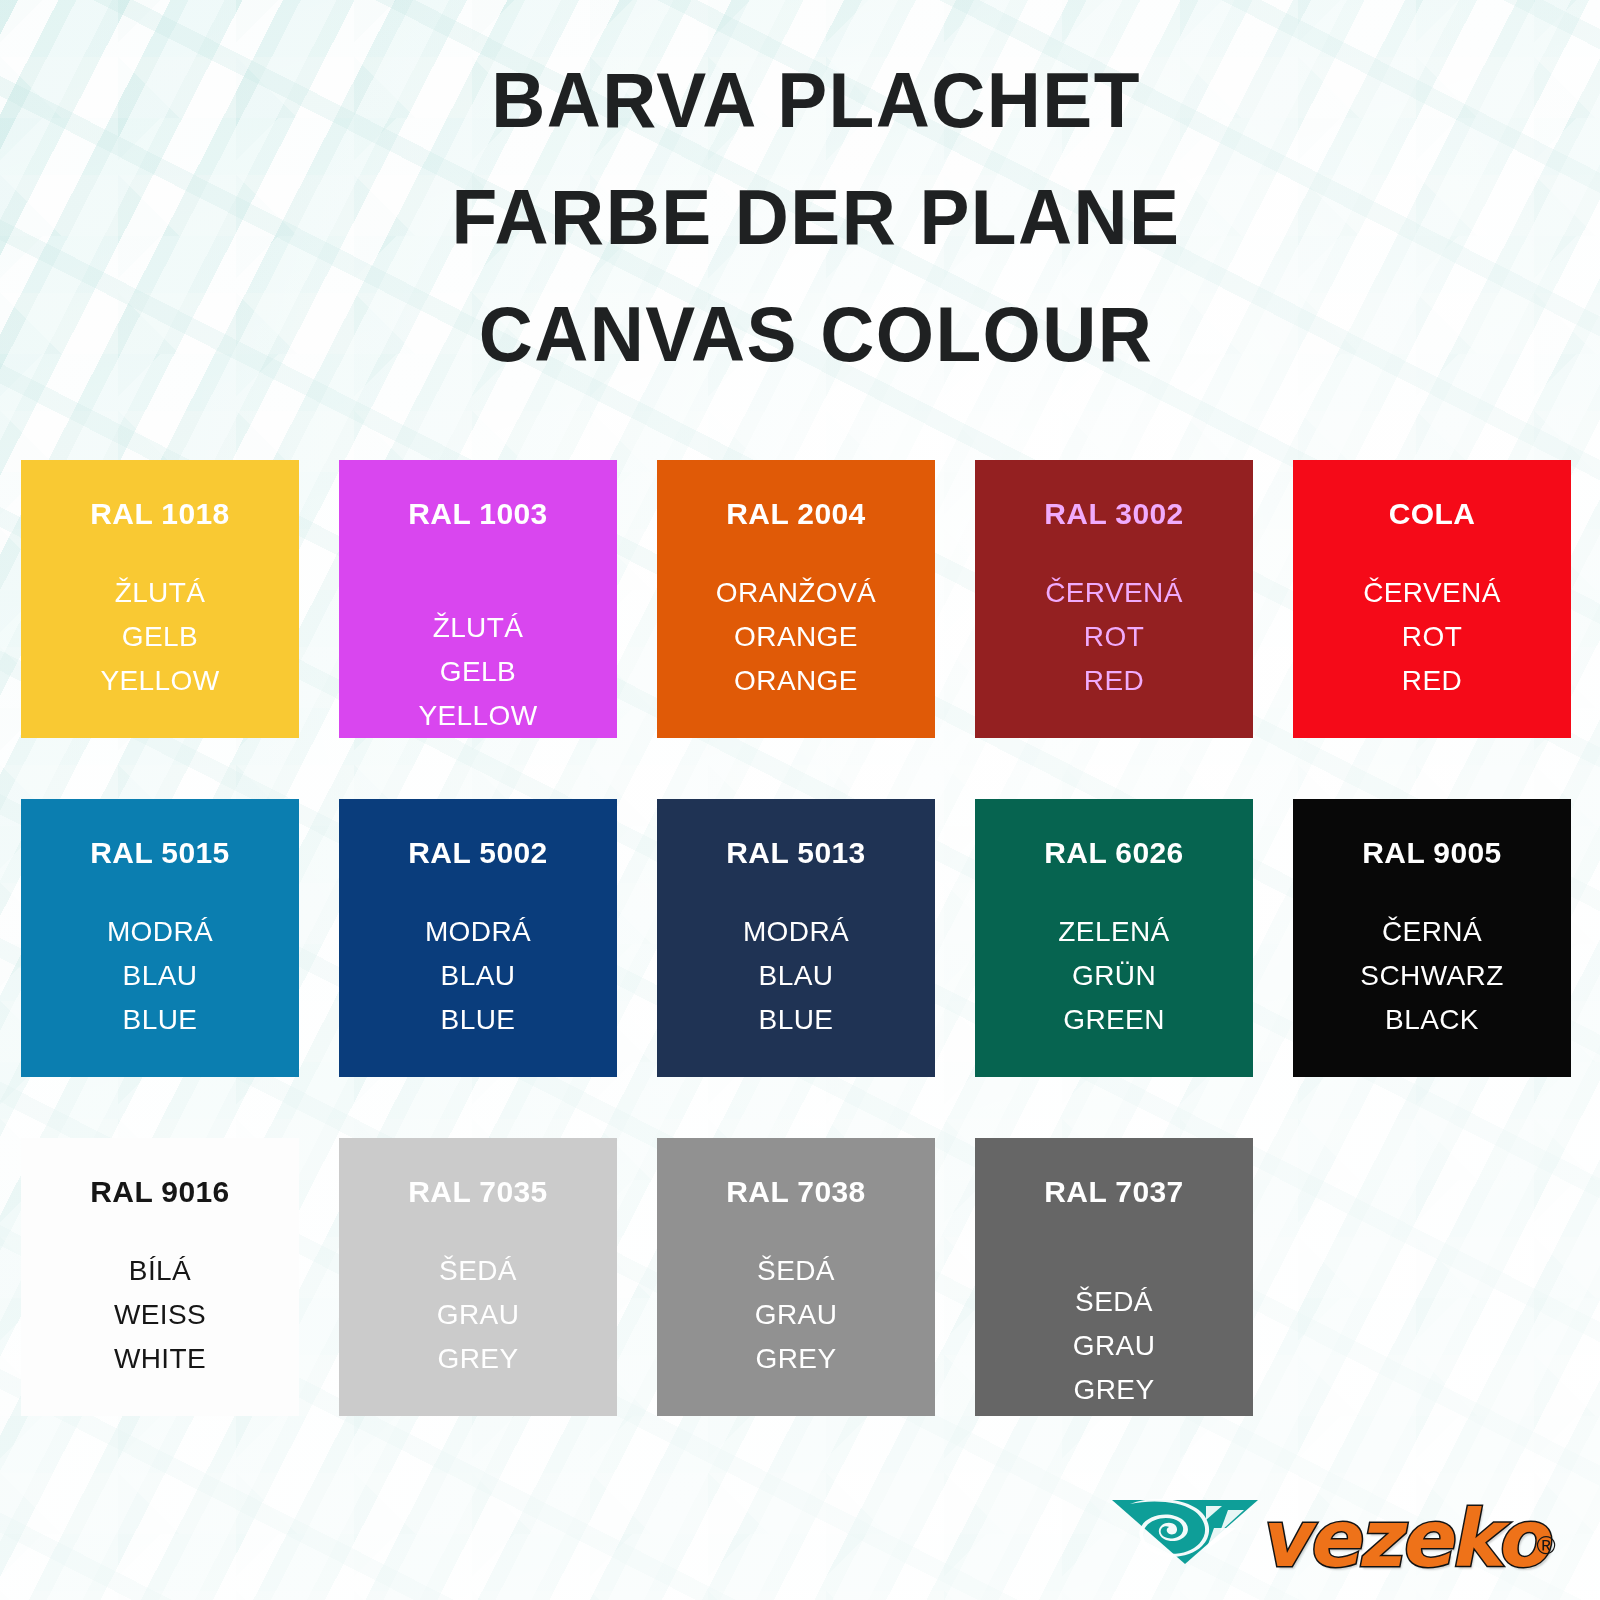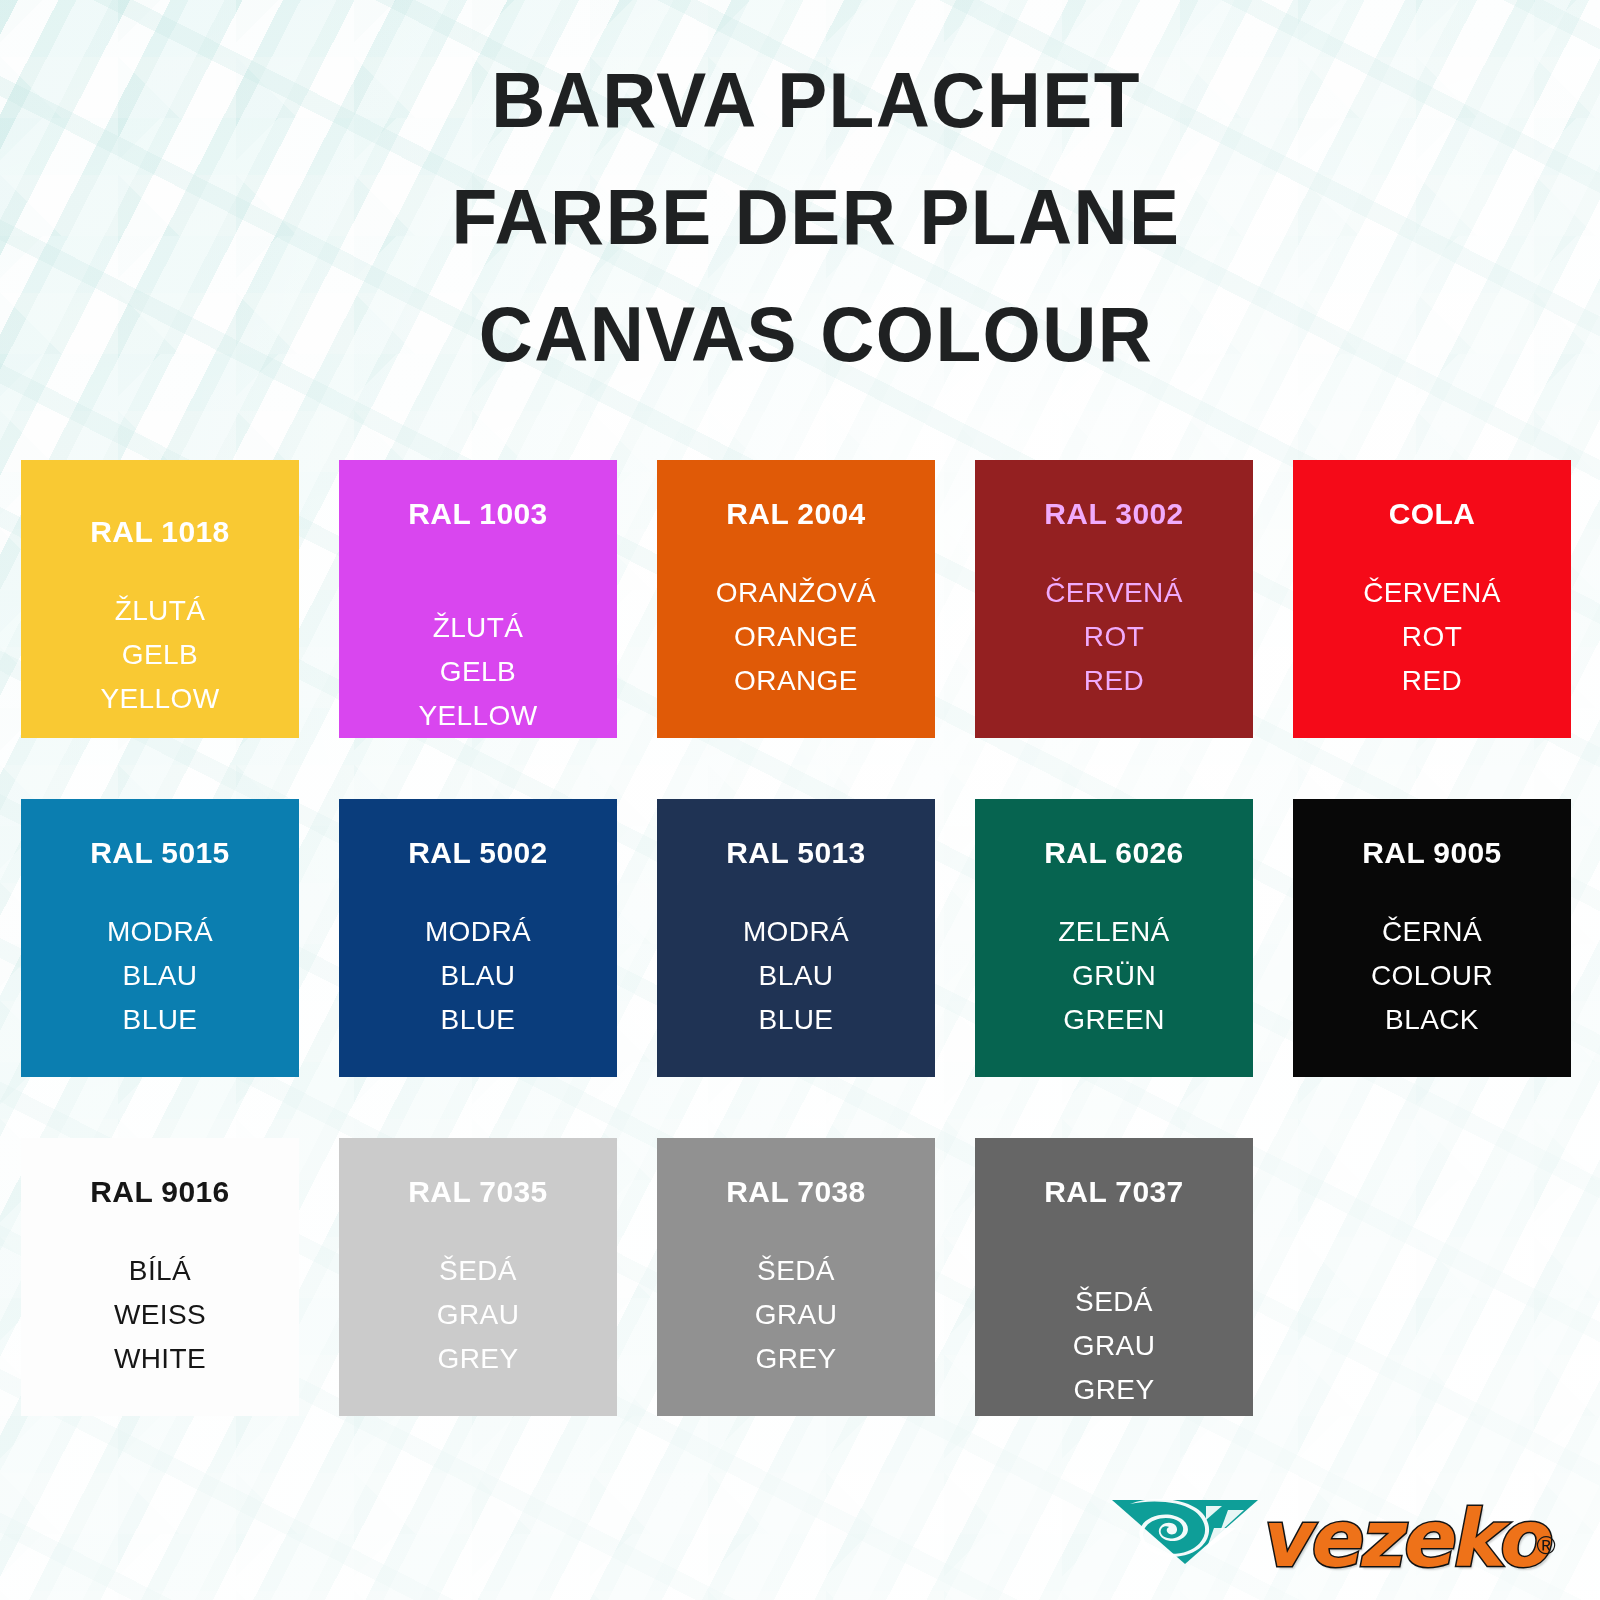--- a/index.html
+++ b/index.html
@@ -189,21 +189,21 @@
   <div id="bg-veil"></div>
 
   <div id="title-block">
     <span class="title-line">BARVA PLACHET</span>
     <span class="title-line">FARBE DER PLANE</span>
     <span class="title-line">CANVAS COLOUR</span>
   </div>
 
   <div id="grid">
       <div class="grid-row">
-        <div class="swatch" style="background-color: rgb(249, 201, 51); color: rgb(255, 255, 255); justify-content: center;">
+        <div class="swatch" style="background-color: rgb(249, 201, 51); color: rgb(255, 255, 255);">
           <div class="swatch-code">RAL 1018</div>
           <div class="swatch-names">
             <span class="swatch-name">ŽLUTÁ</span>
             <span class="swatch-name">GELB</span>
             <span class="swatch-name">YELLOW</span>
           </div>
         </div>
         <div class="swatch" style="background-color: #d946ef; color: rgb(255, 255, 255); justify-content: space-between;">
           <div class="swatch-code">RAL 1003</div>
           <div class="swatch-names">
@@ -267,21 +267,21 @@
           <div class="swatch-names">
             <span class="swatch-name">ZELENÁ</span>
             <span class="swatch-name">GRÜN</span>
             <span class="swatch-name">GREEN</span>
           </div>
         </div>
         <div class="swatch" style="background-color: rgb(8, 8, 8); color: rgb(255, 255, 255);">
           <div class="swatch-code">RAL 9005</div>
           <div class="swatch-names">
             <span class="swatch-name">ČERNÁ</span>
-            <span class="swatch-name">COLOUR</span>
+            <span class="swatch-name">SCHWARZ</span>
             <span class="swatch-name">BLACK</span>
           </div>
         </div>
       </div>
       <div class="grid-row">
         <div class="swatch" style="background-color: rgb(253, 253, 253); color: rgb(22, 22, 22);">
           <div class="swatch-code">RAL 9016</div>
           <div class="swatch-names">
             <span class="swatch-name">BÍLÁ</span>
             <span class="swatch-name">WEISS</span>

